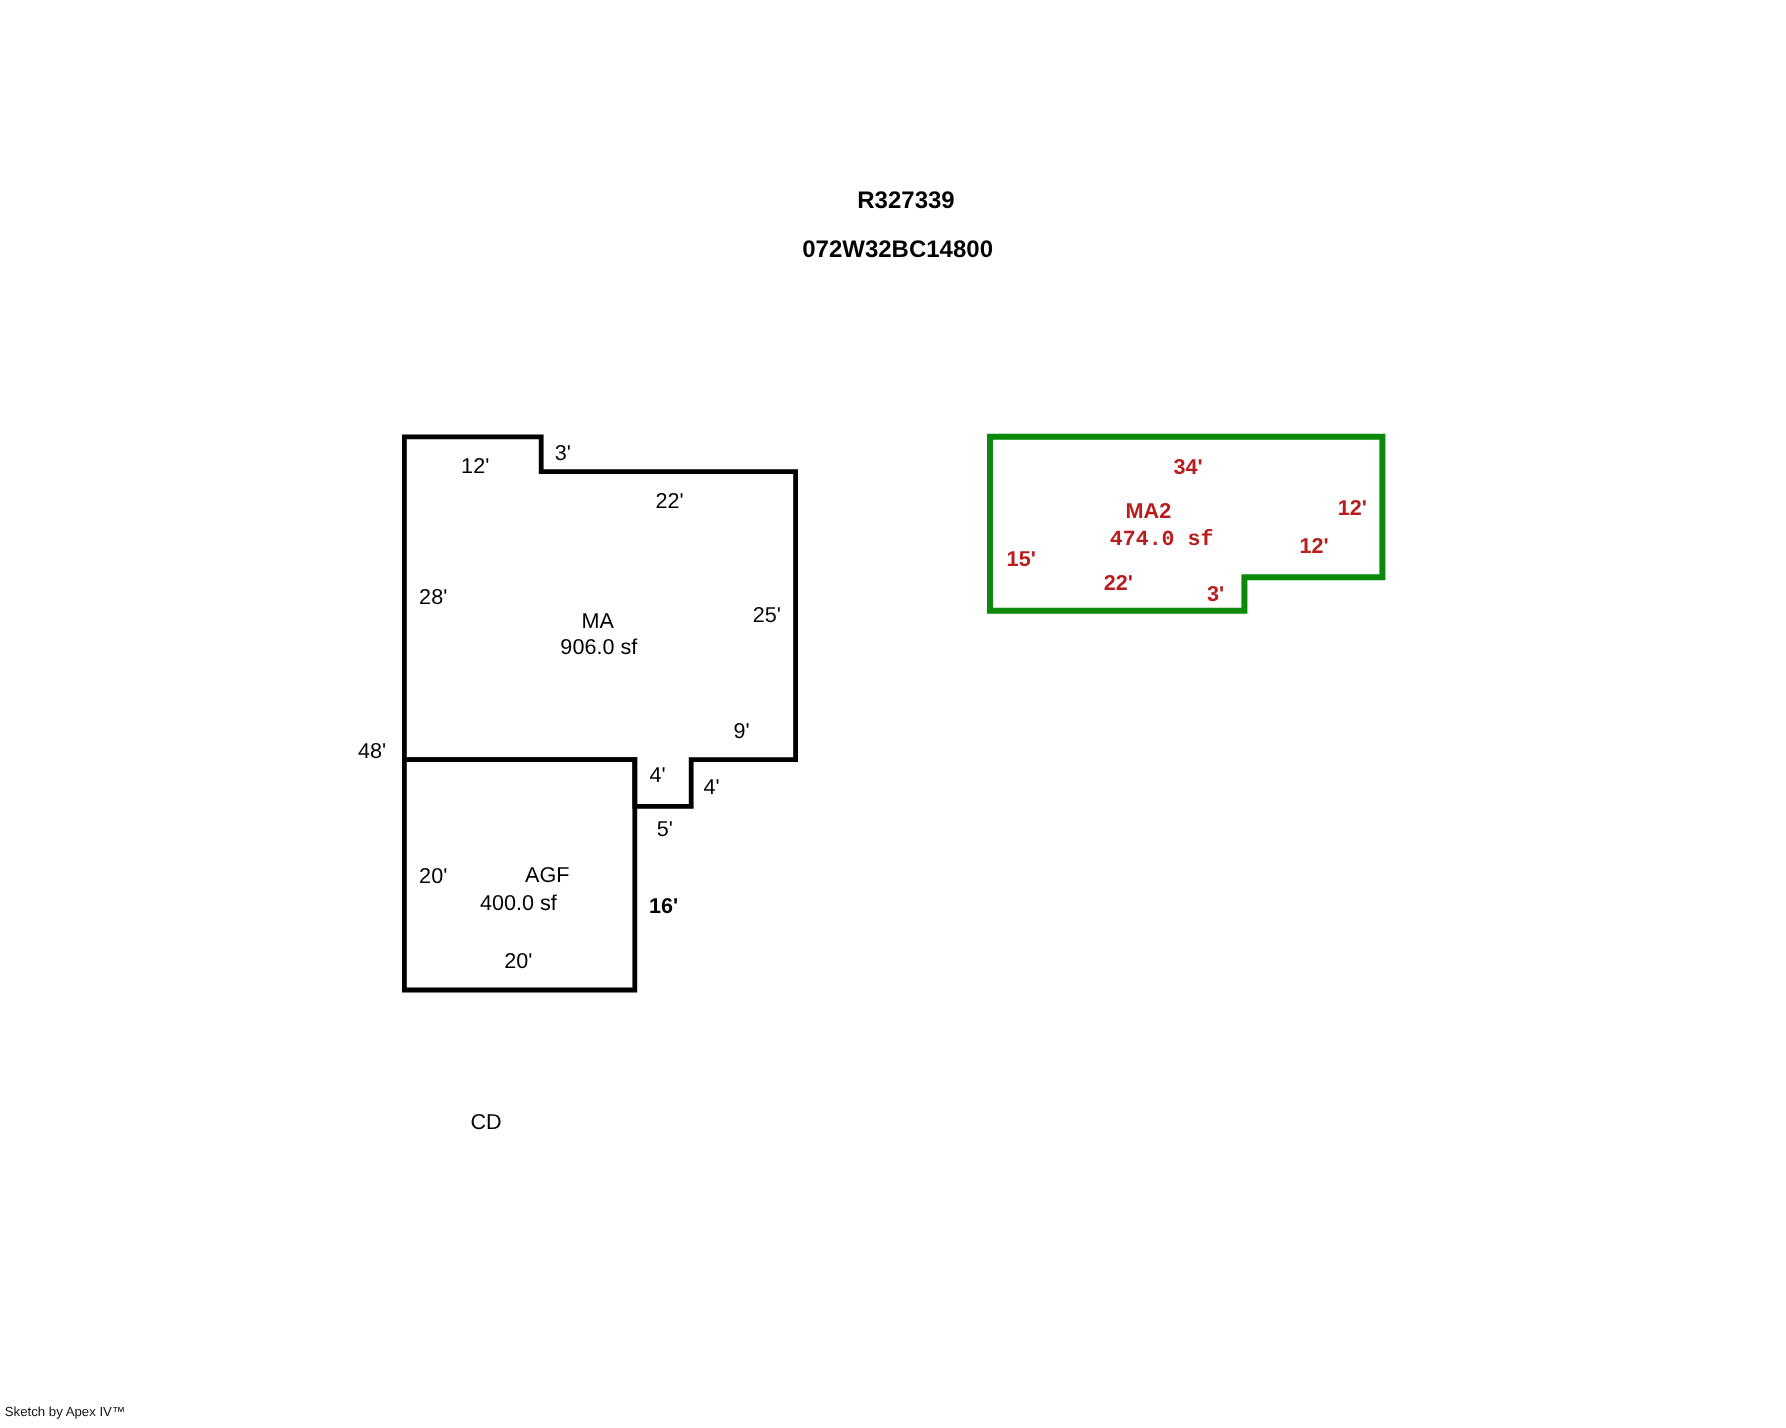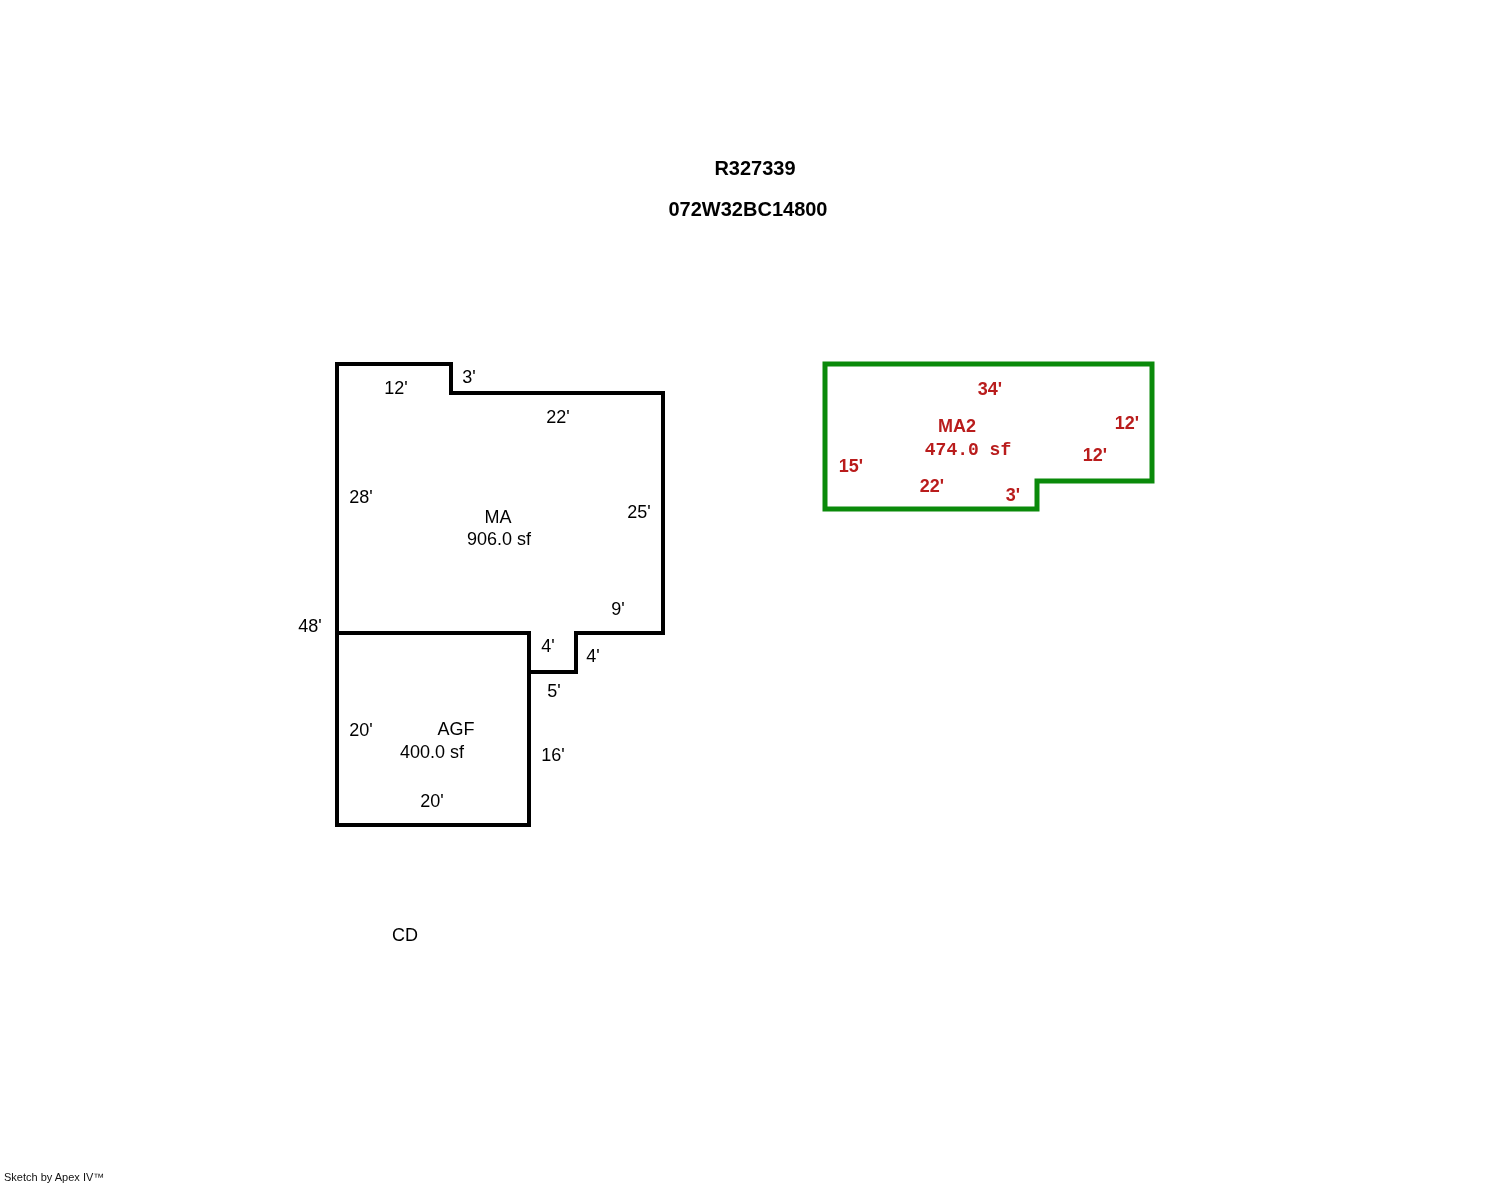--- a/index.html
+++ b/index.html
@@ -74,21 +74,21 @@
   <div class="lbl" style="left:548px; top:646px;">4'</div>
   <div class="lbl" style="left:593px; top:656px;">4'</div>
   <div class="lbl" style="left:554px; top:691px;">5'</div>
   <div class="lbl" style="left:310px; top:626px;">48'</div>
   <div class="lbl" style="left:498px; top:517px;">MA</div>
   <div class="lbl" style="left:499px; top:539px;">906.0 sf</div>
 
   <div class="lbl" style="left:361px; top:730px;">20'</div>
   <div class="lbl" style="left:456px; top:729px;">AGF</div>
   <div class="lbl" style="left:432px; top:752px;">400.0 sf</div>
-  <div class="lbl" style="left:553px; top:755px;">16'</div>
+  <div class="lbl" style="left:553px; top:755px;font-weight:bold;">16'</div>
   <div class="lbl" style="left:432px; top:801px;">20'</div>
 
   <div class="lbl" style="left:405px; top:899px;margin-top:36px;">CD</div>
 
   <div class="lbl green" style="left:990px; top:389px;">34'</div>
   <div class="lbl green" style="left:851px; top:437px;margin-top:29px;">15'</div>
   <div class="lbl green" style="left:1127px; top:423px;">12'</div>
   <div class="lbl green" style="left:1095px; top:455px;">12'</div>
   <div class="lbl green" style="left:932px; top:486px;">22'</div>
   <div class="lbl green" style="left:1013px; top:495px;">3'</div>

